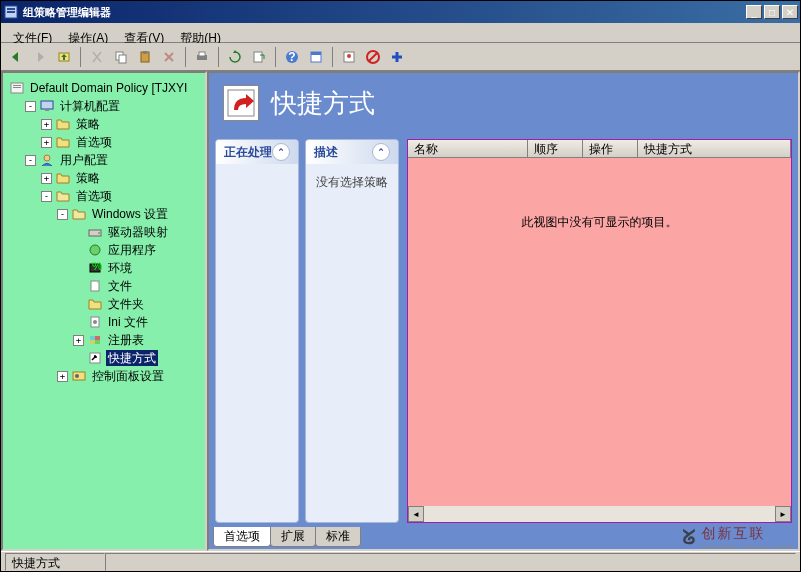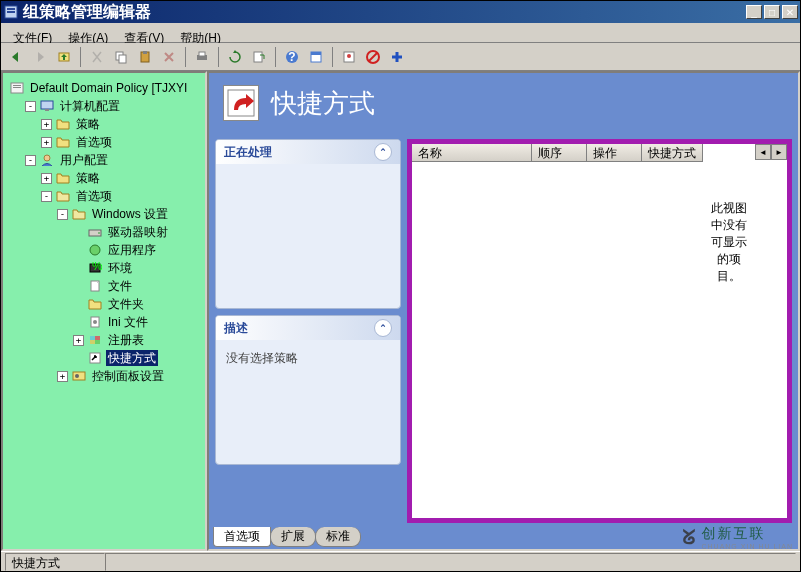--- a/index.html
+++ b/index.html
@@ -1,20 +1,20 @@
 <!DOCTYPE html>
 <html><head>
 <meta charset="utf-8">
 <style>
 *{box-sizing:border-box;margin:0;padding:0;font-family:"Microsoft YaHei",SimSun,Arial,sans-serif;font-size:12px;}
 body{background:#fff;overflow:hidden;}
 .window{width:801px;height:572px;border:1px solid #000;display:flex;flex-direction:column;background:#d4d0c8;}
 .titlebar{height:22px;background:linear-gradient(to right,#0a246a,#3a6ea5);display:flex;align-items:center;padding:0 2px;color:#fff;}
 .titlebar .t-icon{width:16px;height:16px;margin-right:4px;display:inline-flex;align-items:center;justify-content:center;}
-.titlebar .title-text{flex:1;font-weight:bold;font-size:16px;}
+.titlebar .title-text{flex:1;font-weight:bold;font-size:11px;}
 .win-btns{display:flex;gap:2px;}
 .win-btn{width:16px;height:14px;background:#d4d0c8;border:1px solid #fff;border-right-color:#404040;border-bottom-color:#404040;display:flex;align-items:center;justify-content:center;font-size:10px;font-family:Arial;cursor:pointer;}
 .menubar{height:20px;background:#d4d0c8;display:flex;align-items:center;padding:0 4px;border-bottom:1px solid #808080;}
 .menu-item{padding:2px 8px;cursor:pointer;margin-top:12px;}
 .toolbar{height:28px;background:#d4d0c8;display:flex;align-items:center;padding:2px 4px;gap:2px;border-bottom:1px solid #808080;}
 .tb-btn{width:22px;height:22px;display:flex;align-items:center;justify-content:center;border:1px solid transparent;cursor:pointer;}
 .tb-sep{width:1px;height:20px;background:#808080;margin:0 3px;}
 .main-area{flex:1;display:flex;overflow:hidden;}
 .tree-panel{width:206px;background:#86efac;border:2px inset #d4d0c8;overflow:auto;padding:6px;}
 .tree{list-style:none;}
@@ -24,40 +24,40 @@
 .expander{width:11px;height:11px;border:1px solid #808080;display:inline-flex;align-items:center;justify-content:center;font-size:9px;margin-right:3px;font-family:monospace;line-height:1;background:#fff;}
 .expander.empty{border:none;background:transparent;}
 .tree-icon{width:16px;height:14px;margin-right:3px;display:inline-flex;align-items:center;justify-content:center;}
 .tree-label{padding:0 2px;}
 .tree-label.selected{background:#0a246a;color:#fff;}
 .content-panel{flex:1;display:flex;flex-direction:column;border:2px inset #d4d0c8;background:#6a8ccf;overflow:hidden;}
 .content-header{height:60px;display:flex;align-items:center;padding:10px 14px;}
 .ch-icon{width:36px;height:36px;background:#fff;border:1px solid #888;margin-right:12px;display:flex;align-items:center;justify-content:center;}
 .ch-title{color:#fff;font-size:26px;font-family:SimSun;}
 .content-body{flex:1;display:flex;padding:6px;gap:6px;overflow:hidden;}
-.side-tasks{width:186px;display:flex;flex-direction:column;gap:6px;}
+.side-tasks{width:186px;display:flex;flex-direction:row;gap:6px;}
 .task-card{background:#e8eef9;border:1px solid #a9b8d4;border-radius:4px;overflow:hidden;min-height:170px;}
 .task-header{height:24px;background:linear-gradient(to right,#fff,#cdd9ee);display:flex;align-items:center;justify-content:space-between;padding:0 8px;color:#2a4a99;font-weight:bold;cursor:pointer;}
 .chev{width:18px;height:18px;border:1px solid #a9b8d4;border-radius:50%;background:#fff;display:flex;align-items:center;justify-content:center;font-size:9px;color:#2a4a99;}
 .task-body{padding:10px;color:#404040;font-size:12px;}
-.list-panel{flex:1;background:#ffffff;border:5px solid #a21caf;display:flex;flex-direction:row;overflow:hidden;}
+.list-panel{flex:1;background:#fca5a5;border:1px solid #a21caf;display:flex;flex-direction:column;overflow:hidden;}
 .list-header{height:18px;background:#d4d0c8;display:flex;border-bottom:1px solid #808080;}
 .list-col{border-right:1px solid #808080;padding:1px 6px;font-size:12px;cursor:pointer;background:linear-gradient(#f0ece4,#d4d0c8);}
 .list-body{flex:1;padding:8px;text-align:center;overflow:auto;margin-top:48px;}
 .list-hscroll{height:16px;background:#d4d0c8;display:flex;align-items:center;}
 .sb-btn{width:16px;height:16px;background:#d4d0c8;border:1px solid #808080;display:flex;align-items:center;justify-content:center;font-size:8px;}
 .sb-track{flex:1;height:16px;background:#e8e4dc;}
 .bottom-tabs{height:20px;background:#d4d0c8;display:flex;align-items:flex-end;padding-left:4px;}
 .btab{padding:1px 10px;border:1px solid #808080;border-top:none;background:#fff;margin-right:-1px;cursor:pointer;border-bottom-left-radius:4px;border-bottom-right-radius:4px;font-size:12px;}
-.btab.inactive{background:#d4d0c8;border-radius:9px;}
+.btab.inactive{background:#d4d0c8;}
 .statusbar{height:20px;background:#d4d0c8;border-top:1px solid #fff;display:flex;align-items:center;padding:0 4px;}
 .status-cell{border:1px inset #d4d0c8;padding:1px 6px;min-width:100px;height:18px;}
 .watermark{position:absolute;right:8px;bottom:22px;display:flex;align-items:center;gap:6px;opacity:0.85;}
 .watermark .wm-logo{font-size:20px;font-weight:bold;color:#333;}
-.watermark .wm-text{font-size:14px;color:#14532d;letter-spacing:2px;}
+.watermark .wm-text{font-size:14px;color:#7f1d1d;letter-spacing:2px;}
 .watermark .wm-sub{font-size:7px;color:#888;letter-spacing:1px;display:block;}
 svg{display:block;}
 </style>
 </head>
 <body>
 
 <div class="window">
 
   <div class="titlebar">
     <span class="t-icon">

